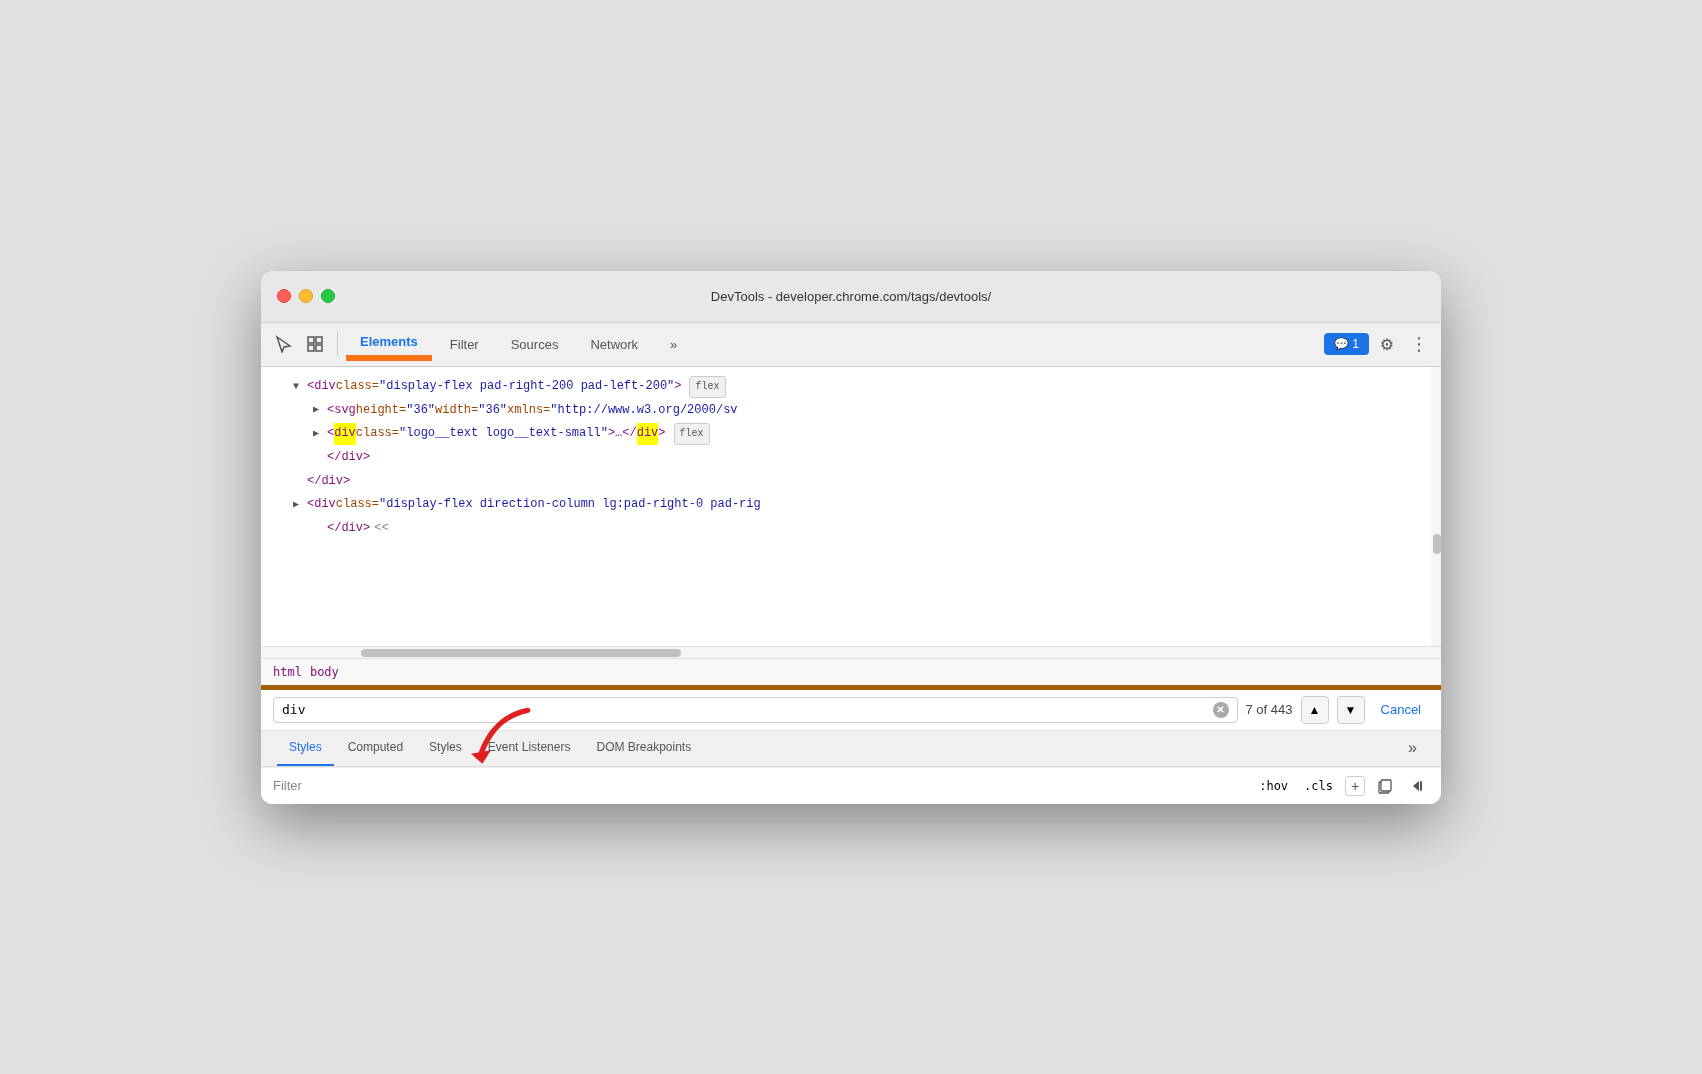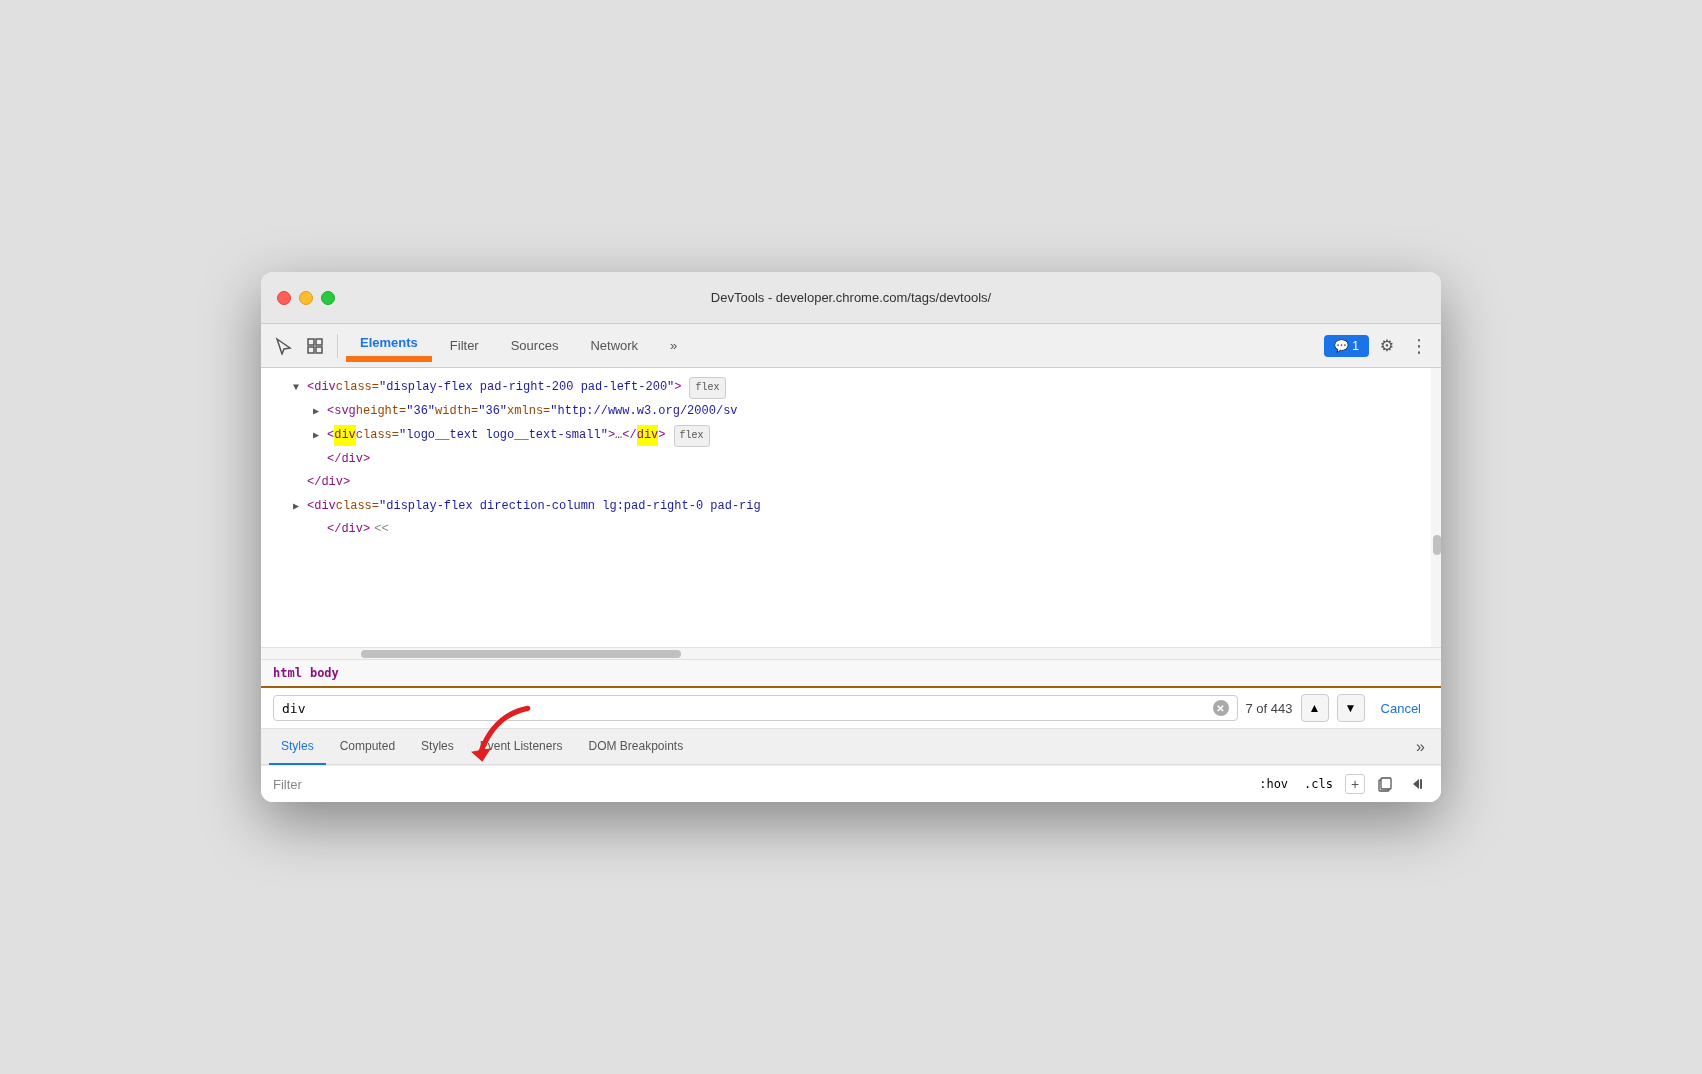--- a/index.html
+++ b/index.html
@@ -209,27 +209,26 @@
       height: 8px;
       top: 2px;
       width: 320px;
       background: #c0c0c0;
       border-radius: 4px;
     }
 
     
     .breadcrumb-bar {
       background: #f8f8f8;
-      border-bottom: 2px solid #a16207;
+      border-bottom: 5px solid #a16207;
       padding: 6px 12px;
       display: flex;
       align-items: center;
       gap: 4px;
       font-size: 12px;
-      font-weight: bold;
     }
 
     .breadcrumb-item {
       color: #881280;
       cursor: pointer;
       font-family: 'Menlo', 'Monaco', monospace;
     }
 
     
     .search-bar {
@@ -315,21 +314,21 @@
       width: 80px;
       height: 70px;
     }
 
     
     .bottom-tabs {
       background: #f0f0f0;
       border-bottom: 1px solid #ddd;
       display: flex;
       align-items: center;
-      padding: 0 8px;
+      padding: 0 16px;
       height: 36px;
       gap: 2px;
     }
 
     .bottom-tab {
       padding: 4px 12px;
       font-size: 12px;
       color: #555;
       cursor: pointer;
       border-bottom: 2px solid transparent;

